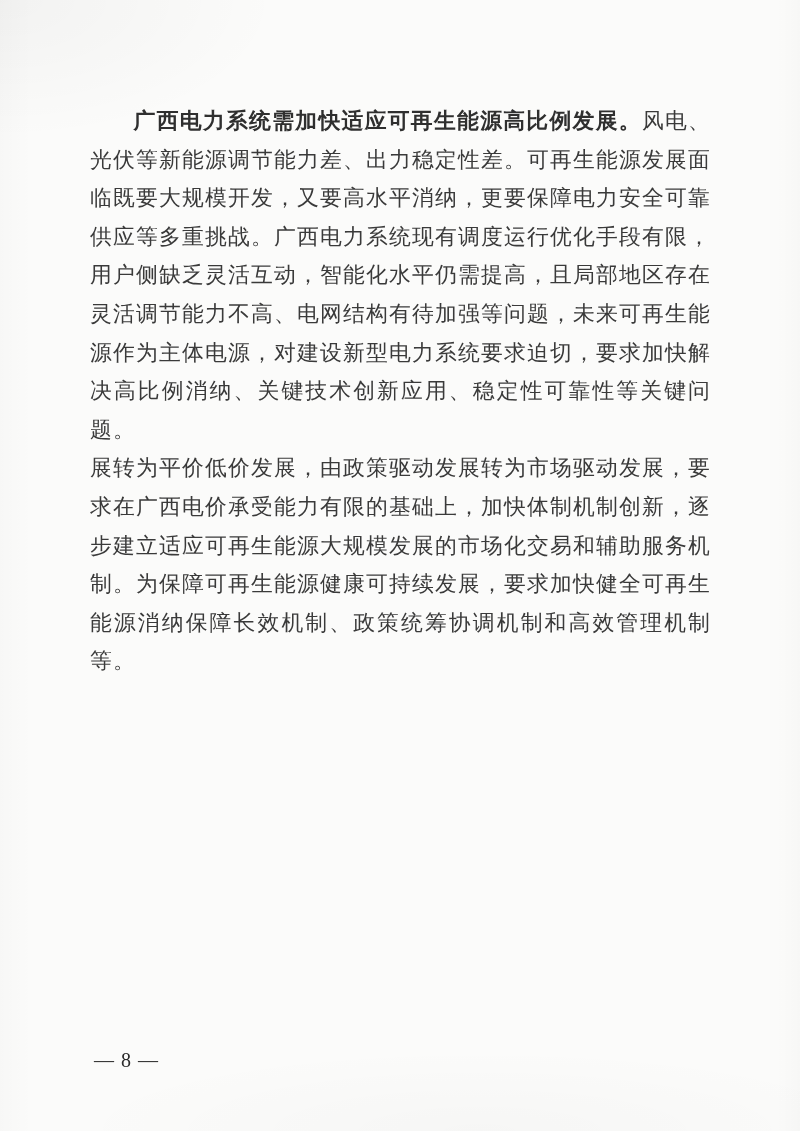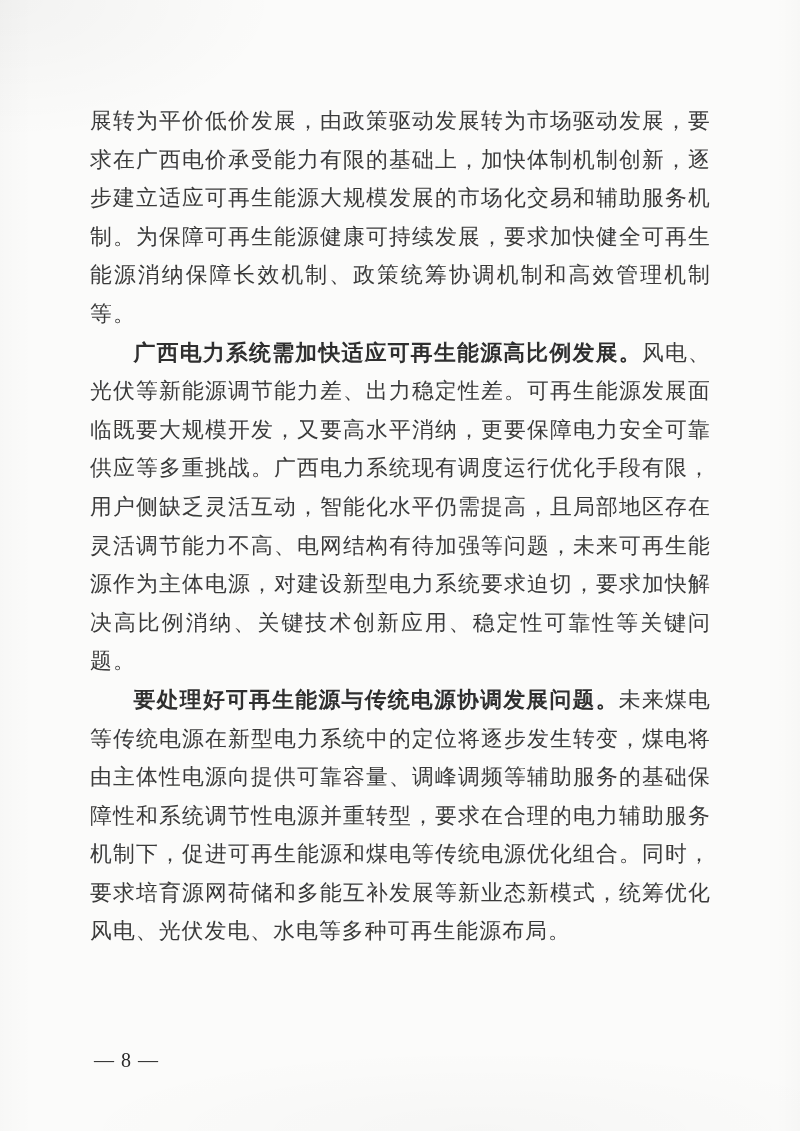--- a/index.html
+++ b/index.html
@@ -56,23 +56,22 @@
     color: #2c2c2c;
   }
 </style>
 </head>
 <body>
 
 <div class="page">
 
   <div class="text-block">
 
+    <p class="para"><span class="bold-lead">广西电力系统需加快适应可再生能源高比例发展。</span><span>风电、光伏等新能源调节能力差、出力稳定性差。可再生能源发展面临既要大规模开发，又要高水平消纳，更要保障电力安全可靠供应等多重挑战。广西电力系统现有调度运行优化手段有限，用户侧缺乏灵活互动，智能化水平仍需提高，且局部地区存在灵活调节能力不高、电网结构有待加强等问题，未来可再生能源作为主体电源，对建设新型电力系统要求迫切，要求加快解决高比例消纳、关键技术创新应用、稳定性可靠性等关键问题。</span></p>
+
     <p class="para no-indent"><span>展转为平价低价发展，由政策驱动发展转为市场驱动发展，要求在广西电价承受能力有限的基础上，加快体制机制创新，逐步建立适应可再生能源大规模发展的市场化交易和辅助服务机制。为保障可再生能源健康可持续发展，要求加快健全可再生能源消纳保障长效机制、政策统筹协调机制和高效管理机制等。</span></p>
 
-    <p class="para"><span class="bold-lead">广西电力系统需加快适应可再生能源高比例发展。</span><span>风电、光伏等新能源调节能力差、出力稳定性差。可再生能源发展面临既要大规模开发，又要高水平消纳，更要保障电力安全可靠供应等多重挑战。广西电力系统现有调度运行优化手段有限，用户侧缺乏灵活互动，智能化水平仍需提高，且局部地区存在灵活调节能力不高、电网结构有待加强等问题，未来可再生能源作为主体电源，对建设新型电力系统要求迫切，要求加快解决高比例消纳、关键技术创新应用、稳定性可靠性等关键问题。</span></p>
-
-    <p class="para"><span class="bold-lead">要处理好可再生能源与传统电源协调发展问题。</span><span>未来煤电等传统电源在新型电力系统中的定位将逐步发生转变，煤电将由主体性电源向提供可靠容量、调峰调频等辅助服务的基础保障性和系统调节性电源并重转型，要求在合理的电力辅助服务机制下，促进可再生能源和煤电等传统电源优化组合。同时，要求培育源网荷储和多能互补发展等新业态新模式，统筹优化风电、光伏发电、水电等多种可再生能源布局。</span></p>
 
   </div>
 
   <div class="page-number">— 8 —</div>
 
 </div>
 
 </body></html>

